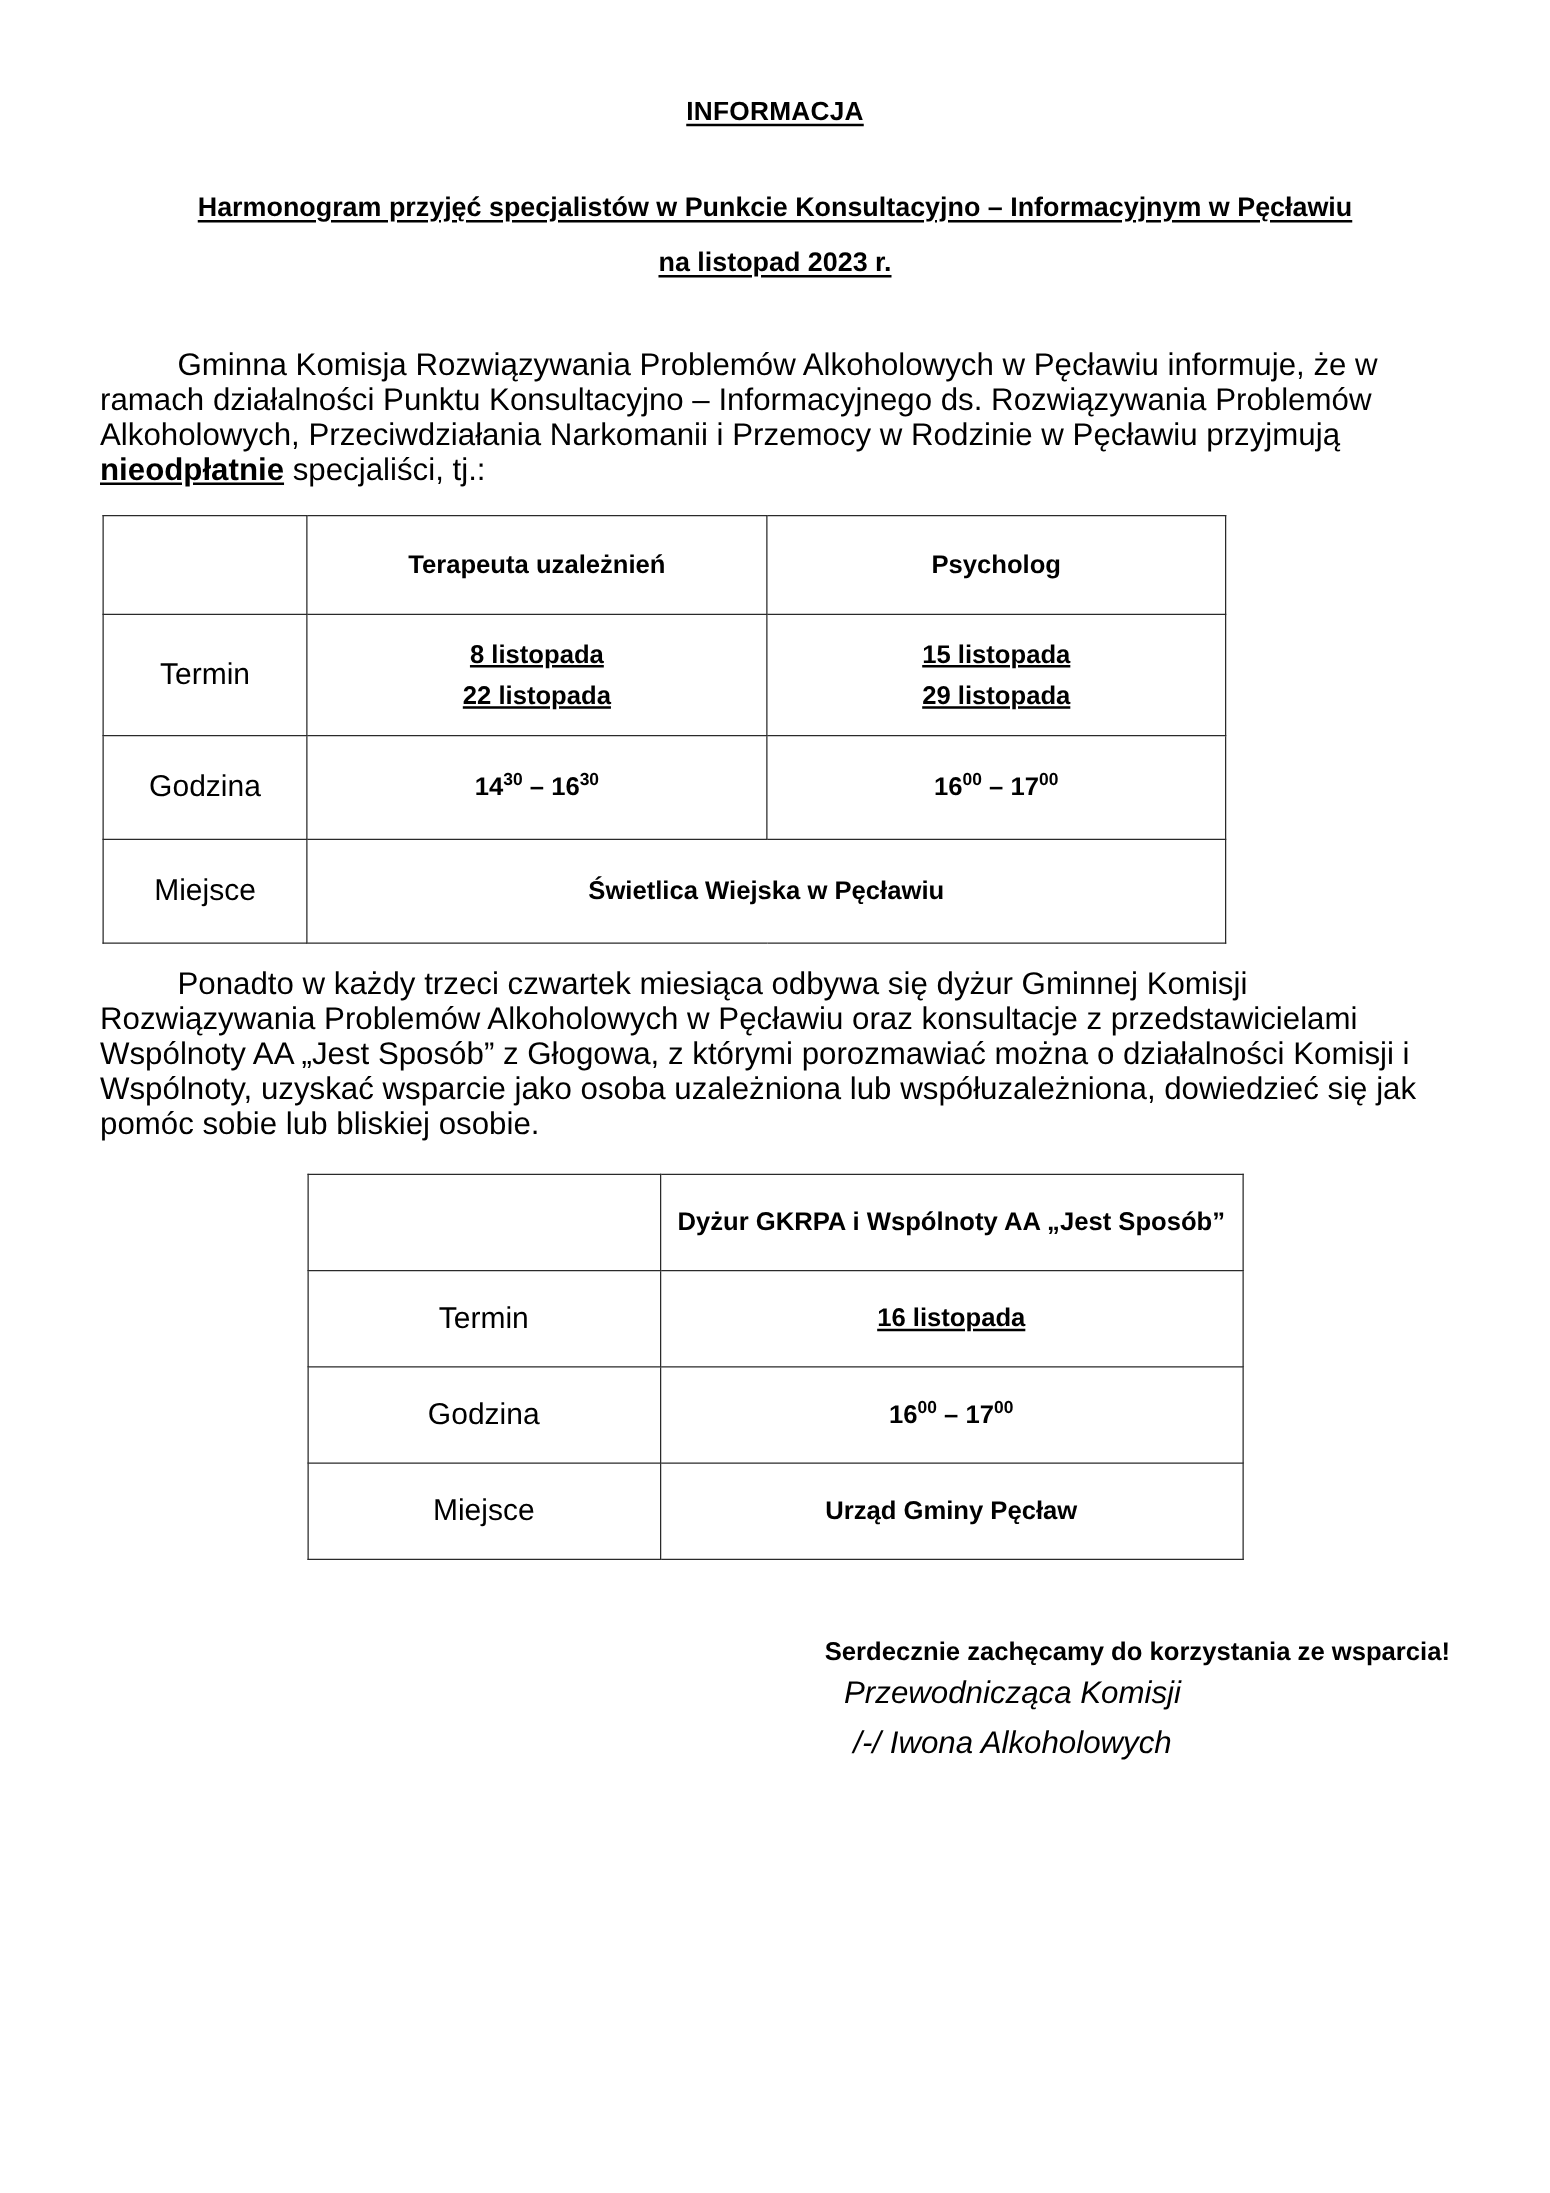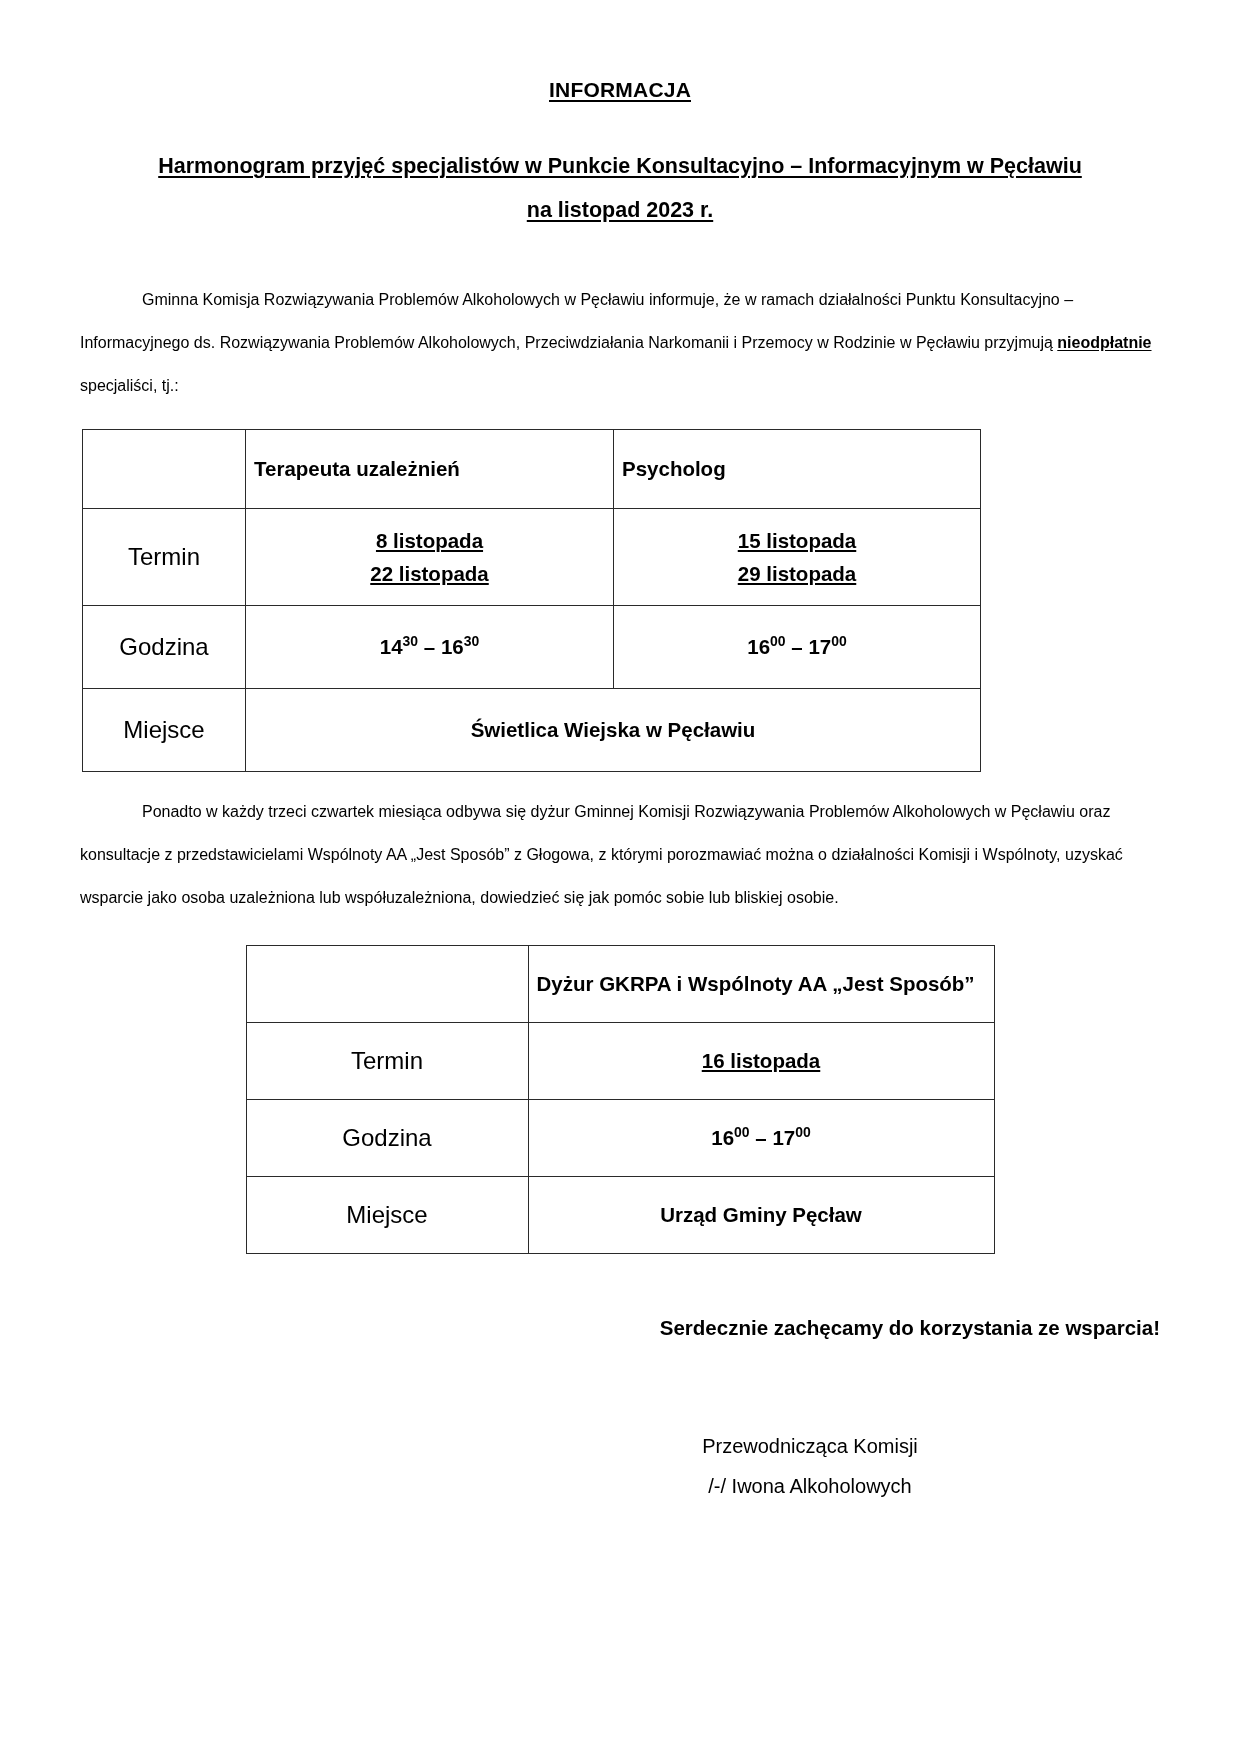--- a/index.html
+++ b/index.html
@@ -42,22 +42,22 @@
   .doc-subtitle .ul {
     text-decoration: underline;
     text-underline-offset: 3px;
   }
   .sub-line2 {
     display: block;
   }
 
   
   .para {
-    font-size: 16px;
-    line-height: 43px;
+    font-size: 25px;
+    line-height: 28px;
     text-align: left;
     margin: 0;
   }
   .para.indent {
     text-indent: 62px;
   }
   .para .bu {
     font-weight: bold;
     text-decoration: underline;
     text-underline-offset: 2px;
@@ -96,21 +96,21 @@
   }
   .table-two .col-label { width: 282px; }
   .table-two .col-a { width: 466px; }
 
   .cell-label {
     text-align: center;
     font-weight: normal;
     font-size: 24px;
   }
   .cell-head {
-    text-align: left;
+    text-align: center;
     font-weight: bold;
     font-size: 20.5px;
   }
   .cell-val {
     text-align: center;
     font-weight: bold;
     font-size: 20.5px;
   }
   .cell-val .u {
     text-decoration: underline;
@@ -137,25 +137,25 @@
   .table-two .row-miejsce td { height: 56px; }
 
   
   .closing {
     text-align: right;
     font-size: 20.5px;
     font-weight: bold;
     margin-top: 62px;
   }
   .signature {
-    margin-top: 86px;
-    text-align: center;
-    font-size: 20px;
+    text-align: center;
+    font-size: 25px;
     line-height: 40px;
     padding-left: 380px;
+    font-style: italic;
   }
   .signature div { white-space: nowrap; }
 </style>
 </head>
 <body>
 
 <div class="page">
 
   <div class="doc-title">INFORMACJA</div>
 

